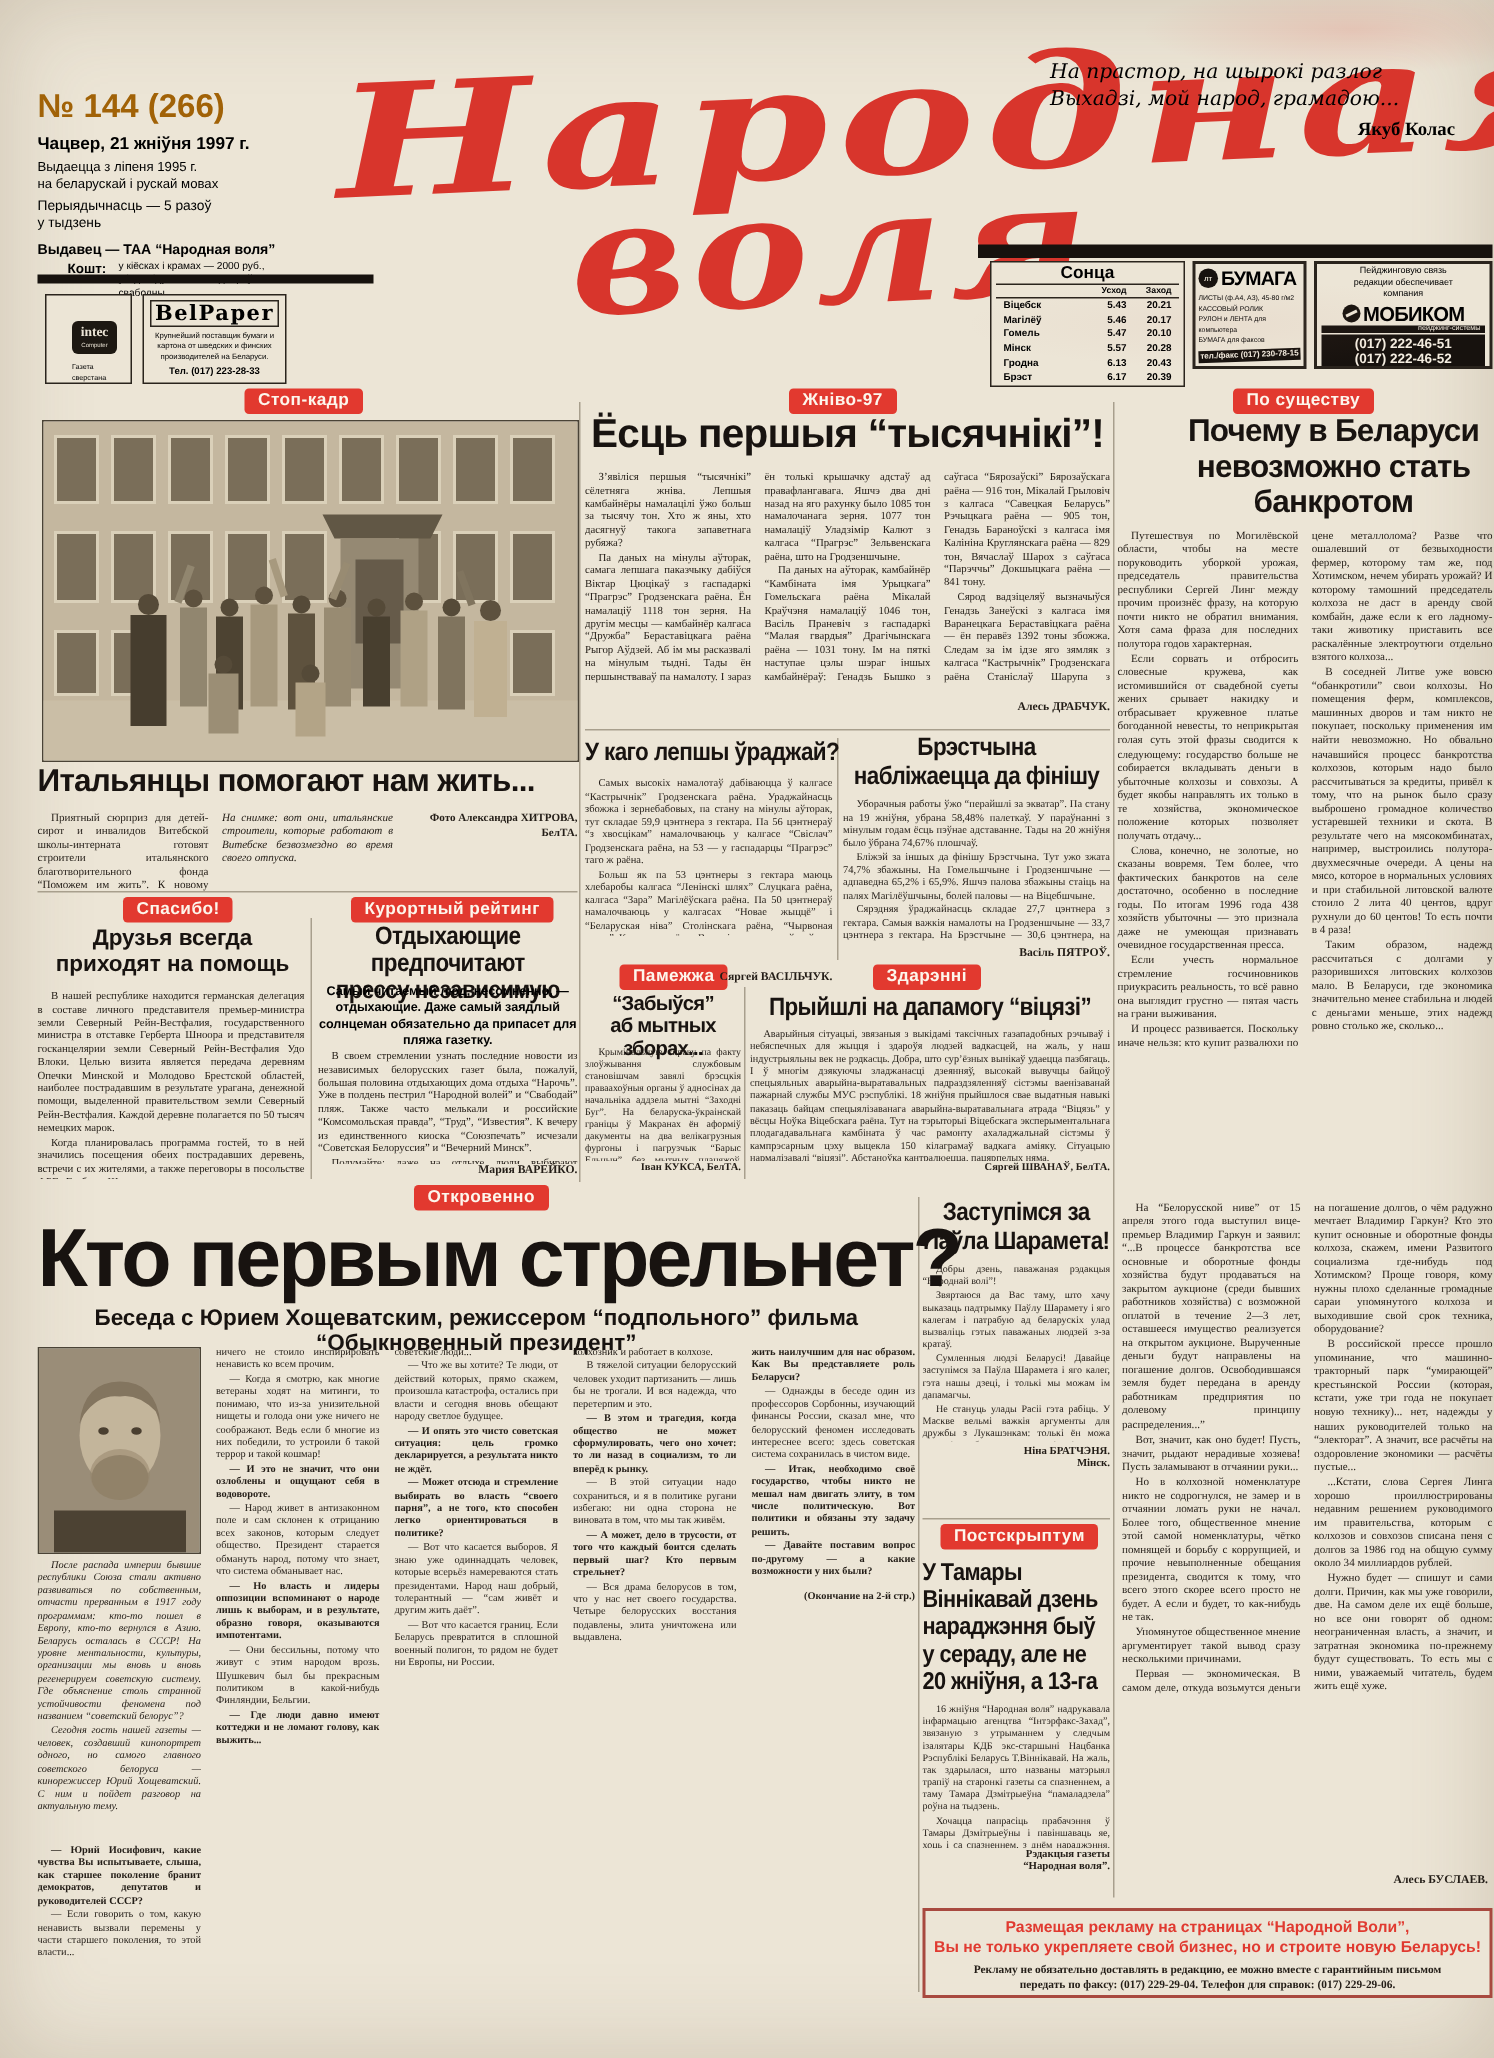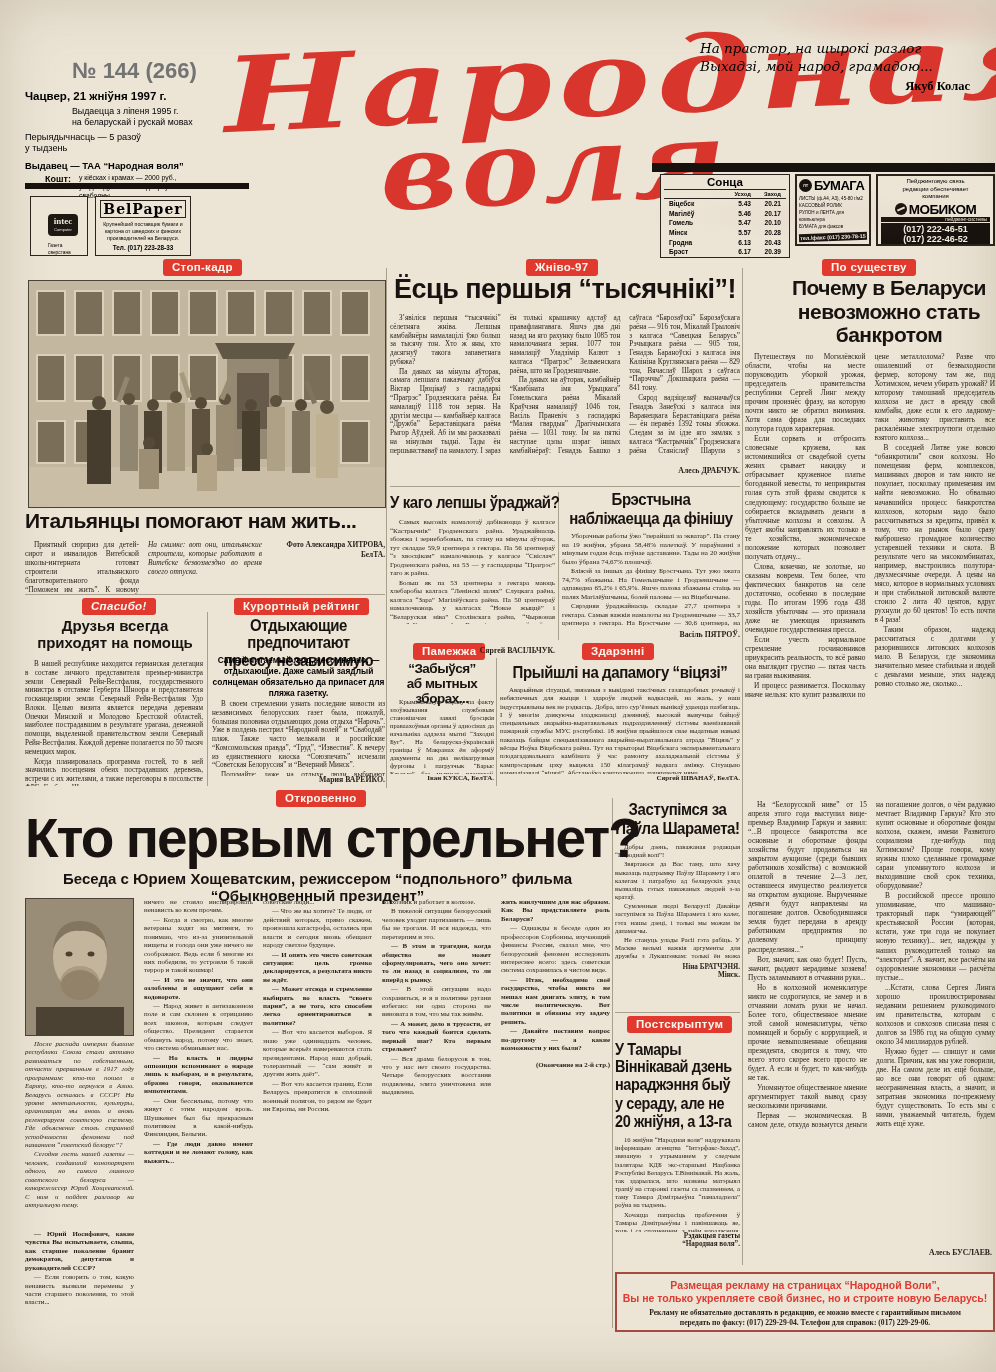--- a/index.html
+++ b/index.html
@@ -29,23 +29,23 @@
   .sun-row span{width:30px;text-align:right;}
   .blackstrip{background:#17120e;color:#f4ede0;font-family:"Liberation Sans",sans-serif;}
   .ghost{pointer-events:none;}
 </style>
 </head>
 <body>
 
 <div id="page">
 
   <div class="abs" style="left:25px;top:58px;width:210px;">
-    <div style="color:#737373;font:bold 22px 'Liberation Sans',sans-serif;margin-left:47px;">№ 144 (266)</div>
+    <div style="color:#a16207;font:bold 22px 'Liberation Sans',sans-serif;">№ 144 (266)</div>
     <div style="font:bold 11.5px 'Liberation Sans',sans-serif;margin-top:6px;">Чацвер, 21 жніўня 1997 г.</div>
-    <div style="font:8.8px 'Liberation Sans',sans-serif;margin-top:4px;line-height:1.25;margin-left:47px;">
+    <div style="font:8.8px 'Liberation Sans',sans-serif;margin-top:4px;line-height:1.25;">
       <div>Выдаецца з ліпеня 1995 г.</div>
       <div>на беларускай і рускай мовах</div>
     </div>
     <div style="font:9.2px 'Liberation Sans',sans-serif;margin-top:4px;line-height:1.25;">
       <div>Перыядычнасць — 5 разоў</div>
       <div>у тыдзень</div>
     </div>
     <div style="font:bold 9.4px 'Liberation Sans',sans-serif;margin-top:5px;">Выдавец — ТАА “Народная воля”</div>
     <div style="display:flex;margin-top:3px;margin-left:20px;">
       <div style="font:bold 9px 'Liberation Sans',sans-serif;width:34px;">Кошт:</div>
@@ -162,21 +162,21 @@
     <div class="blackstrip" style="font-size:4.8px;text-align:right;padding:0 3px;">пейджинг-системы</div>
     <div class="blackstrip" style="font-size:9px;font-weight:bold;margin-top:1px;padding:1px 0;">
       <div>(017) 222-46-51</div>
       <div>(017) 222-46-52</div>
     </div>
   </div>
 
   <div class="lbl abs" style="left:163px;top:259px;">Стоп-кадр</div>
   <div class="lbl abs" style="left:526px;top:259px;">Жніво-97</div>
   <div class="lbl abs" style="left:822px;top:259px;">По существу</div>
-  <div class="lbl abs" style="left:82px;top:598px;font-style:italic;">Спасибо!</div>
+  <div class="lbl abs" style="left:82px;top:598px;">Спасибо!</div>
   <div class="lbl abs" style="left:234px;top:598px;">Курортный рейтинг</div>
   <div class="lbl abs" style="left:413px;top:643px;">Памежжа</div>
   <div class="lbl abs" style="left:582px;top:643px;">Здарэнні</div>
   <div class="lbl abs" style="left:276px;top:790px;">Откровенно</div>
   <div class="lbl abs" style="left:627px;top:1016px;">Постскрыптум</div>
 
   <div class="rule abs" style="left:386px;top:268px;width:1px;height:520px;"></div>
   <div class="rule abs" style="left:742px;top:268px;width:1px;height:997px;"></div>
   <div class="rule abs" style="left:612px;top:798px;width:1px;height:530px;"></div>
   <div class="rule abs" style="left:558px;top:492px;width:1px;height:148px;"></div>

